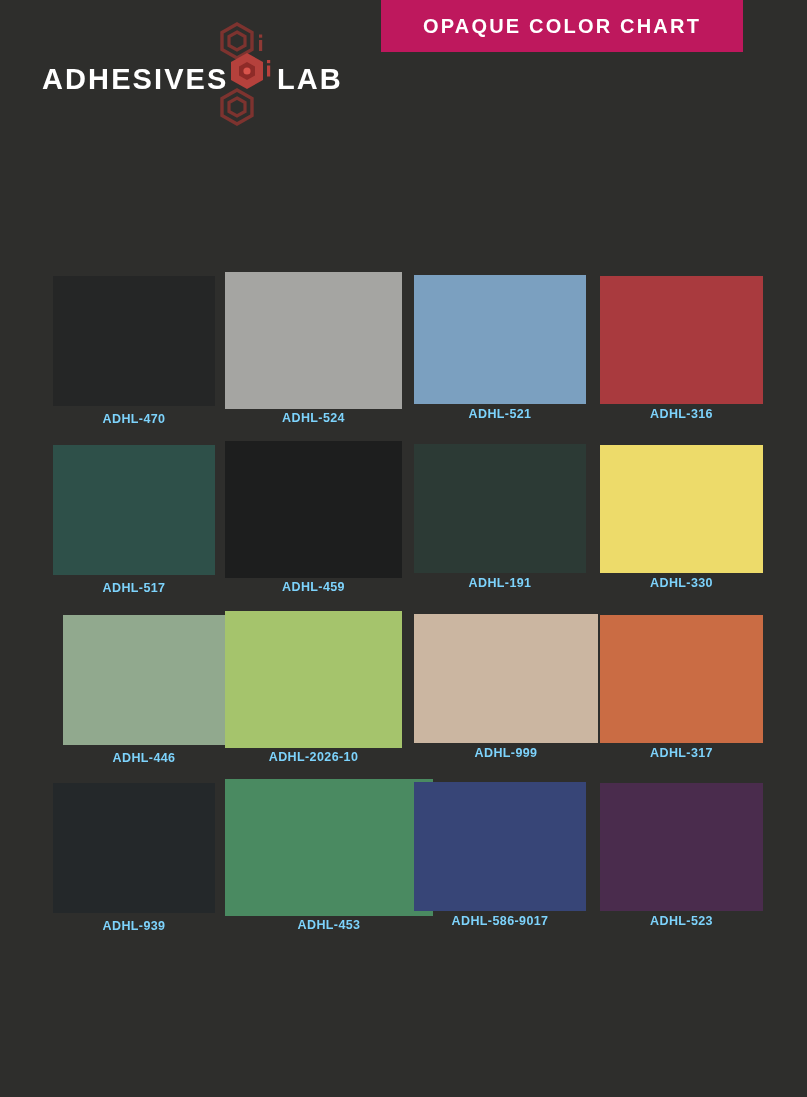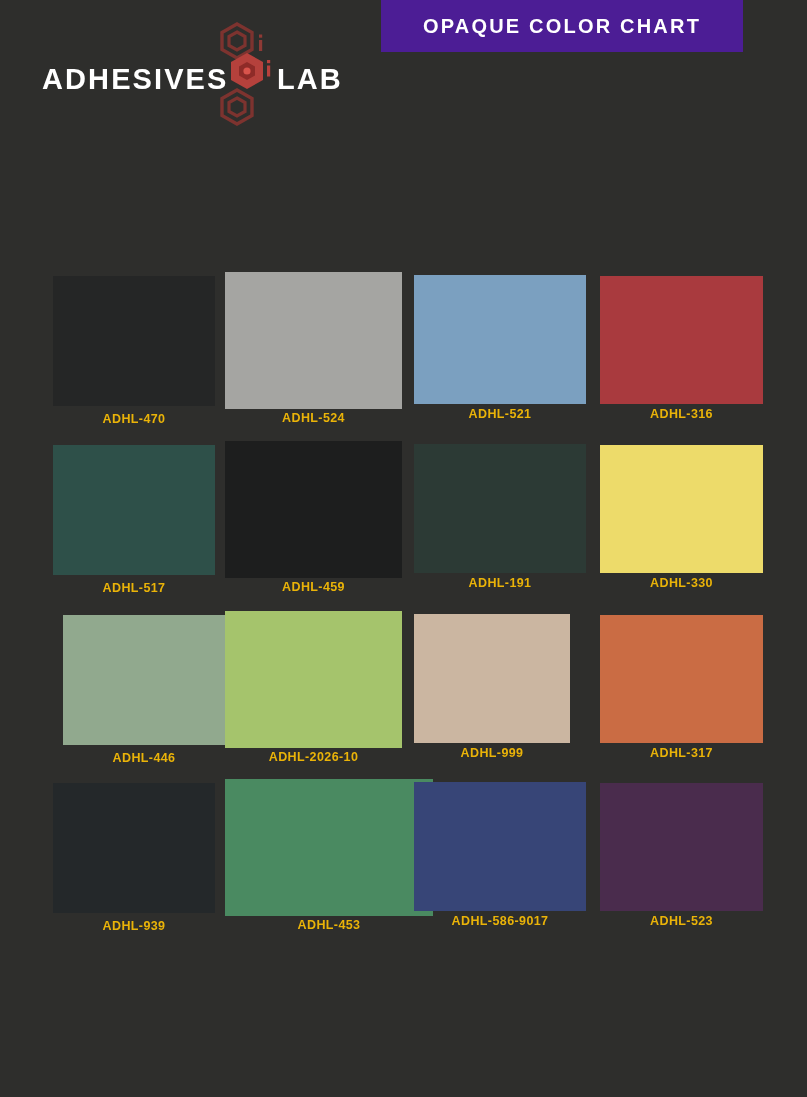--- a/index.html
+++ b/index.html
@@ -53,21 +53,21 @@
     height: 112px;
   }
   .logo-mark svg { display: block; }
 
   .title-banner {
     position: absolute;
     left: 381px;
     top: 0px;
     width: 362px;
     height: 52px;
-    background: #4c1d95;
+    background: #be185d;
     display: flex;
     align-items: center;
     justify-content: center;
   }
   .title-banner-text {
     color: #ffffff;
     font-size: 20px;
     font-weight: bold;
     letter-spacing: 2.2px;
     white-space: nowrap;
@@ -91,21 +91,21 @@
     left: 0;
     top: 0;
     width: 100%;
   }
 
   .swatch-label {
     position: absolute;
     left: 0;
     width: 100%;
     text-align: center;
-    color: #eab308;
+    color: #7dd3fc;
     font-size: 12.5px;
     font-weight: bold;
     letter-spacing: 0.4px;
     white-space: nowrap;
   }
 </style>
 </head>
 <body>
 
 <div class="header">
@@ -176,21 +176,21 @@
       <div class="swatch-label" style="top: 131px;">ADHL-330</div>
     </div>
     <div class="cell" style="left: 63px; top: 615px; width: 162px; height: 158px;">
       <div class="swatch" style="height: 130px; background: rgb(145, 169, 142);"></div>
       <div class="swatch-label" style="top: 136px;">ADHL-446</div>
     </div>
     <div class="cell" style="left: 225px; top: 611px; width: 177px; height: 161px;">
       <div class="swatch" style="height: 137px; background: rgb(165, 196, 108);"></div>
       <div class="swatch-label" style="top: 139px;">ADHL-2026-10</div>
     </div>
-    <div class="cell" style="left: 414px; top: 614px; width: 156px; height: 154px;">
+    <div class="cell" style="left: 414px; top: 614px; width: 156px; height: 154px; padding-left: 28px;">
       <div class="swatch" style="height: 129px; background: rgb(203, 182, 161);"></div>
       <div class="swatch-label" style="top: 132px;">ADHL-999</div>
     </div>
     <div class="cell" style="left: 600px; top: 615px; width: 163px; height: 153px;">
       <div class="swatch" style="height: 128px; background: rgb(202, 108, 68);"></div>
       <div class="swatch-label" style="top: 131px;">ADHL-317</div>
     </div>
     <div class="cell" style="left: 53px; top: 783px; width: 162px; height: 158px;">
       <div class="swatch" style="height: 130px; background: rgb(36, 40, 42);"></div>
       <div class="swatch-label" style="top: 136px;">ADHL-939</div>

